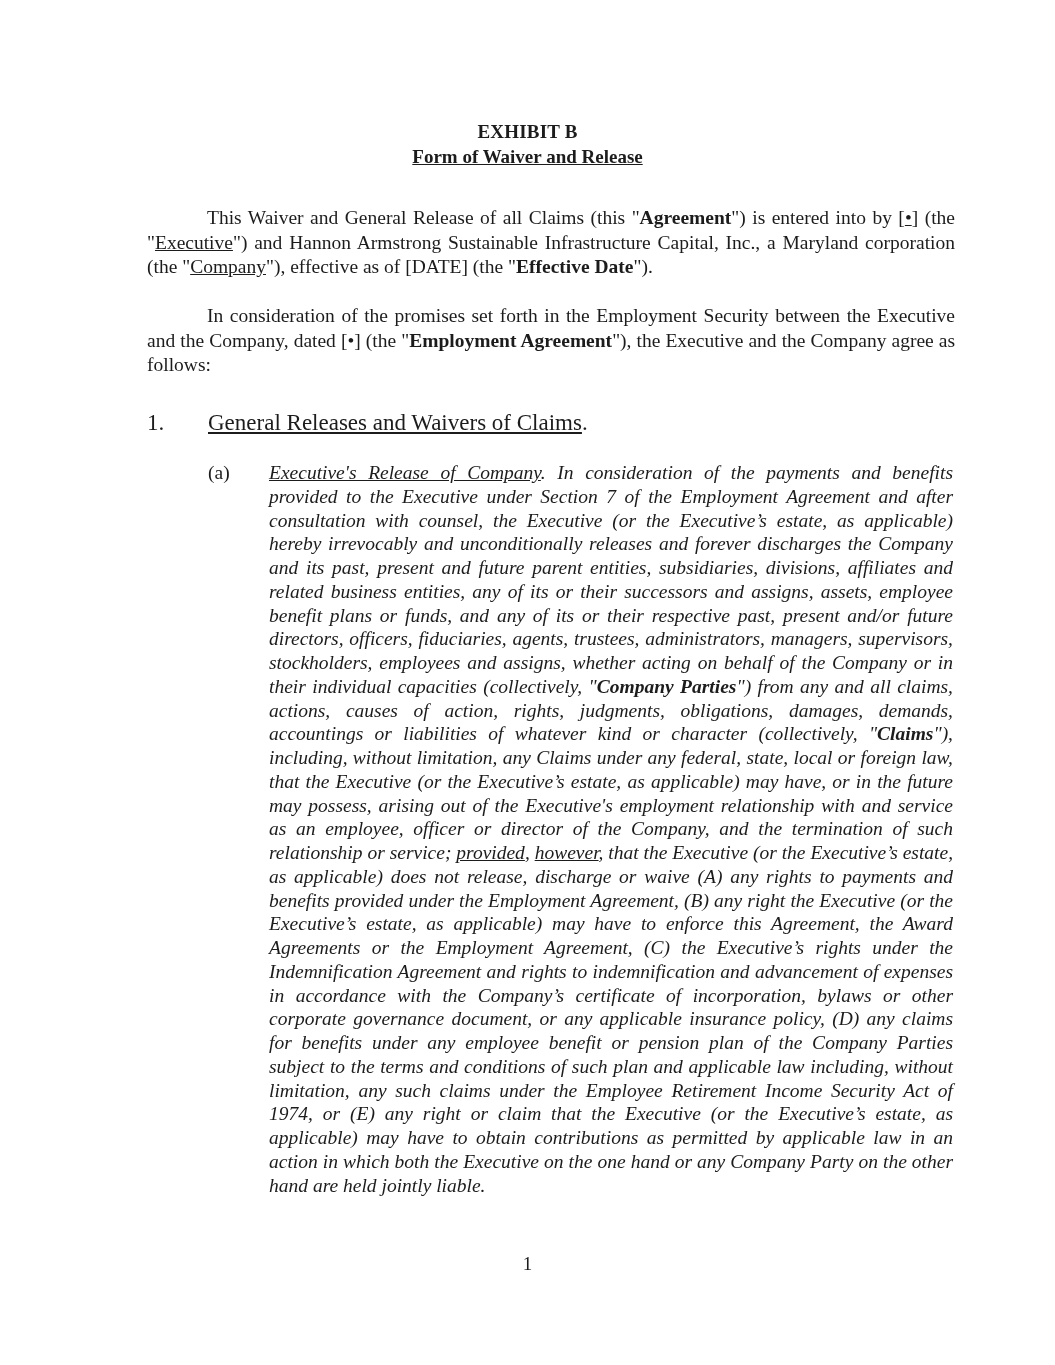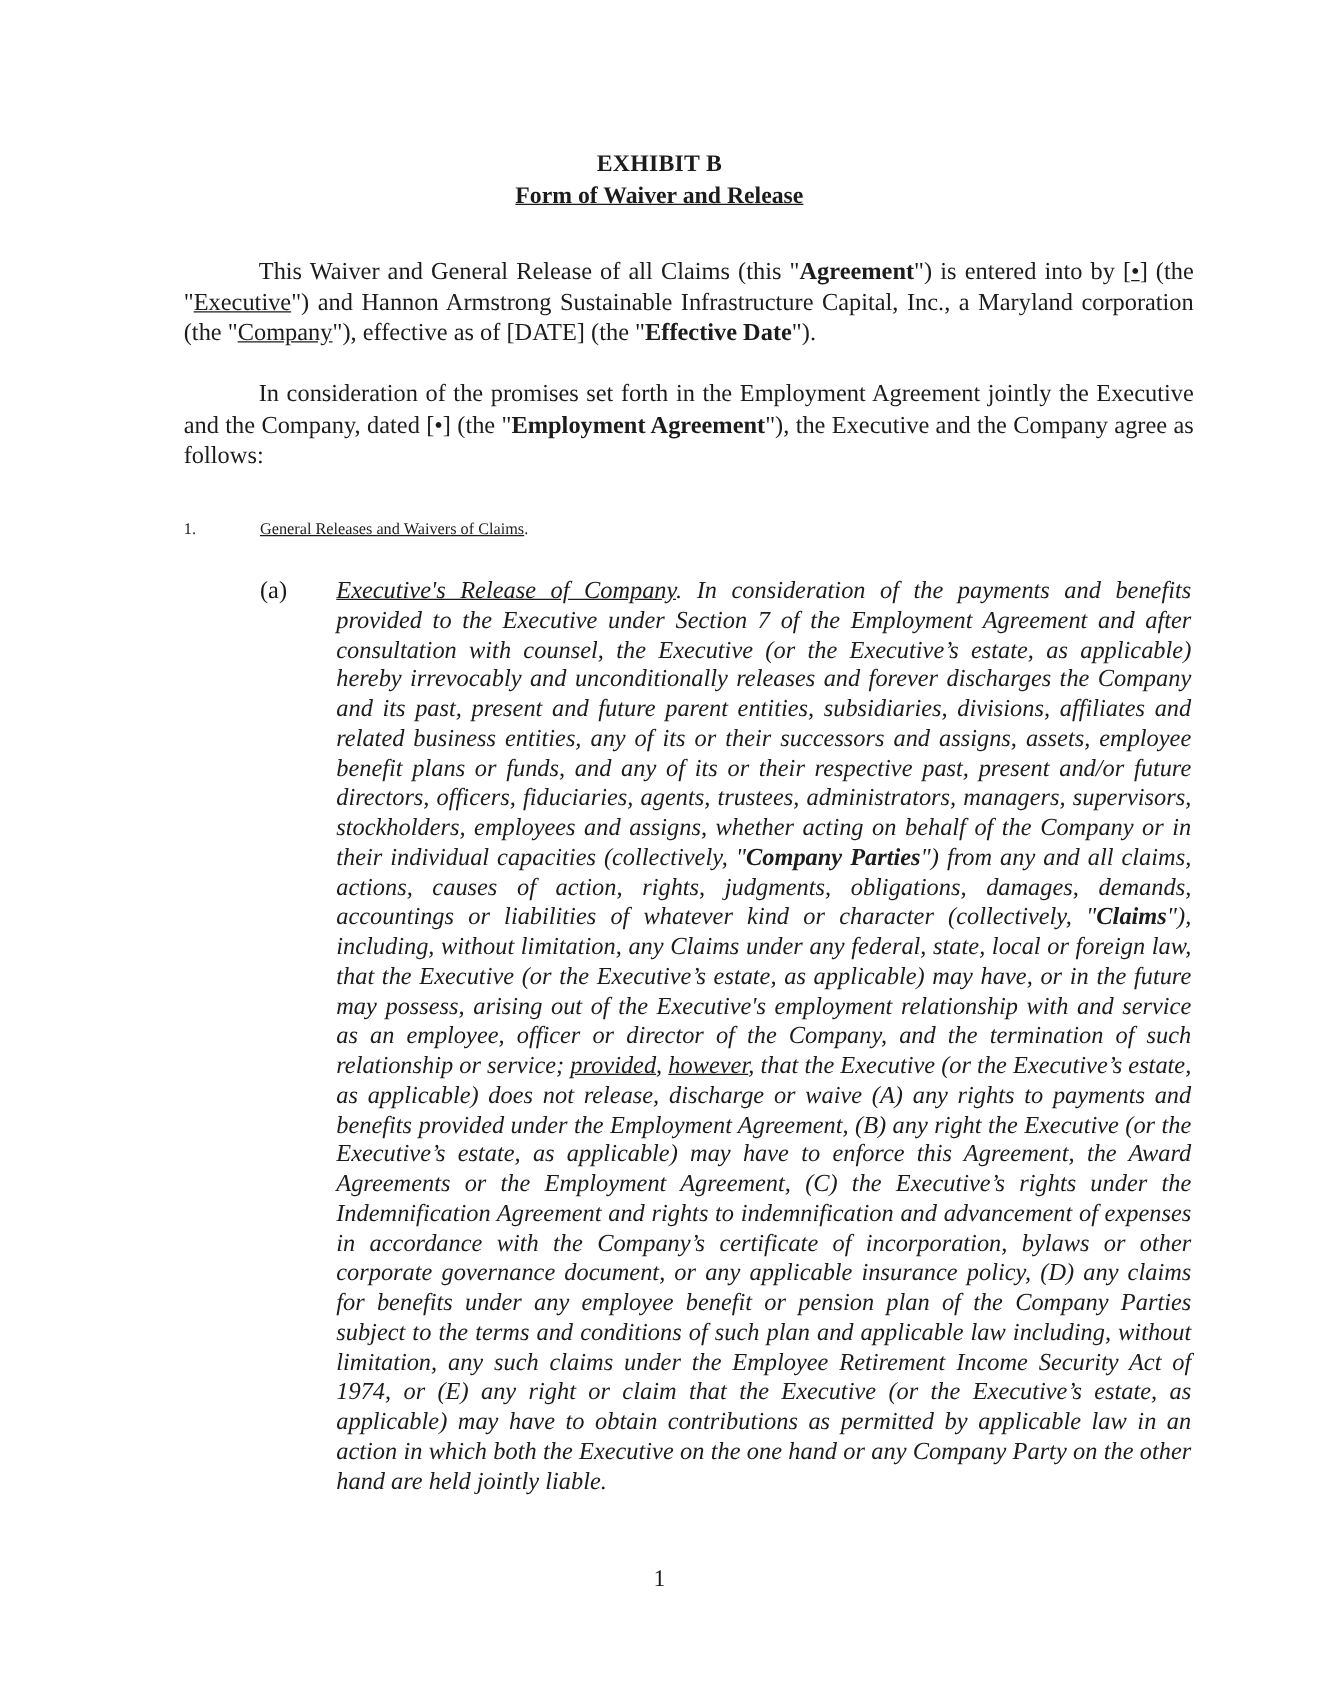--- a/index.html
+++ b/index.html
@@ -14,21 +14,21 @@
   .form-title { font-weight: bold; font-size: 19px; line-height: 26px; text-decoration: underline; text-align: center; }
   .para {
     position: absolute; left: 147px; width: 808px;
     font-size: 19.5px; line-height: 24.5px; text-align: justify;
   }
   .para .indent { display: inline-block; width: 60px; }
   .p1 { top: 195px; margin-top: 11px; }
   .p2 { top: 304px; }
   .section {
     position: absolute; left: 147px; top: 410px; width: 808px;
-    font-size: 13px; line-height: 26px;
+    font-size: 23px; line-height: 26px;
   }
   .section .num { display: inline-block; width: 61px; }
   .section .heading { text-decoration: underline; }
   .sub {
     position: absolute; left: 208px; top: 461px; width: 745px;
     font-size: 19.5px; line-height: 23.75px;
   }
   .sub .label { position: absolute; left: 0; top: 0; }
   .sub .body { position: absolute; left: 61px; width: 684px; text-align: justify; font-style: italic; }
   .u { text-decoration: underline; }
@@ -43,21 +43,21 @@
 
 <div class="page">
 
   <div class="title-block">
     <div class="exhibit">EXHIBIT B</div>
     <div class="form-title">Form of Waiver and Release</div>
   </div>
 
   <div class="para p1"><span class="indent"></span><span>This Waiver and General Release of all Claims (this "</span><b>Agreement</b><span>") is entered into by [</span><span class="u">•</span><span>] (the "</span><span class="u">Executive</span><span>") and Hannon Armstrong Sustainable Infrastructure Capital, Inc., a Maryland corporation (the "</span><span class="u">Company</span><span>"), effective as of [DATE] (the "</span><b>Effective Date</b><span>").</span></div>
 
-  <div class="para p2"><span class="indent"></span><span>In consideration of the promises set forth in the Employment Agreement jointly the Executive and the Company, dated [•] (the "</span><b>Employment Agreement</b><span>"), the Executive and the Company agree as follows:</span></div>
+  <div class="para p2"><span class="indent"></span><span>In consideration of the promises set forth in the Employment Security between the Executive and the Company, dated [•] (the "</span><b>Employment Agreement</b><span>"), the Executive and the Company agree as follows:</span></div>
 
   <div class="section"><span class="num">1.</span><span class="heading">General Releases and Waivers of Claims</span><span>.</span></div>
 
   <div class="sub">
     <span class="label">(a)</span>
     <div class="body"><span class="u">Executive's Release of Company</span><span>.  In consideration of the payments and benefits provided to the Executive under Section 7 of the Employment Agreement and after consultation with counsel, the Executive (or the Executive’s estate, as applicable) hereby irrevocably and unconditionally releases and forever discharges the Company and its past, present and future parent entities, subsidiaries, divisions, affiliates and related business entities, any of its or their successors and assigns, assets, employee benefit plans or funds, and any of its or their respective past, present and/or future directors, officers, fiduciaries, agents, trustees, administrators, managers, supervisors, stockholders, employees and assigns, whether acting on behalf of the Company or in their individual capacities (collectively, "</span><b>Company Parties</b><span>") from any and all claims, actions, causes of action, rights, judgments, obligations, damages, demands, accountings or liabilities of whatever kind or character (collectively, "</span><b>Claims</b><span>"), including, without limitation, any Claims under any federal, state, local or foreign law, that the Executive (or the Executive’s estate, as applicable) may have, or in the future may possess, arising out of the Executive's employment relationship with and service as an employee, officer or director of the Company, and the termination of such relationship or service; </span><span class="u">provided</span><span>, </span><span class="u">however</span><span>, that the Executive (or the Executive’s estate, as applicable) does not release, discharge or waive (A) any rights to payments and benefits provided under the Employment Agreement, (B) any right the Executive (or the Executive’s estate, as applicable) may have to enforce this Agreement, the Award Agreements or the Employment Agreement, (C) the Executive’s rights under the Indemnification Agreement and rights to indemnification and advancement of expenses in accordance with the Company’s certificate of incorporation, bylaws or other corporate governance document, or any applicable insurance policy, (D) any claims for benefits under any employee benefit or pension plan of the Company Parties subject to the terms and conditions of such plan and applicable law including, without limitation, any such claims under the Employee Retirement Income Security Act of 1974, or (E) any right or claim that the Executive (or the Executive’s estate, as applicable) may have to obtain contributions as permitted by applicable law in an action in which both the Executive on the one hand or any Company Party on the other hand are held jointly liable.</span></div>
   </div>
 
   <div class="page-number">1</div>
 

